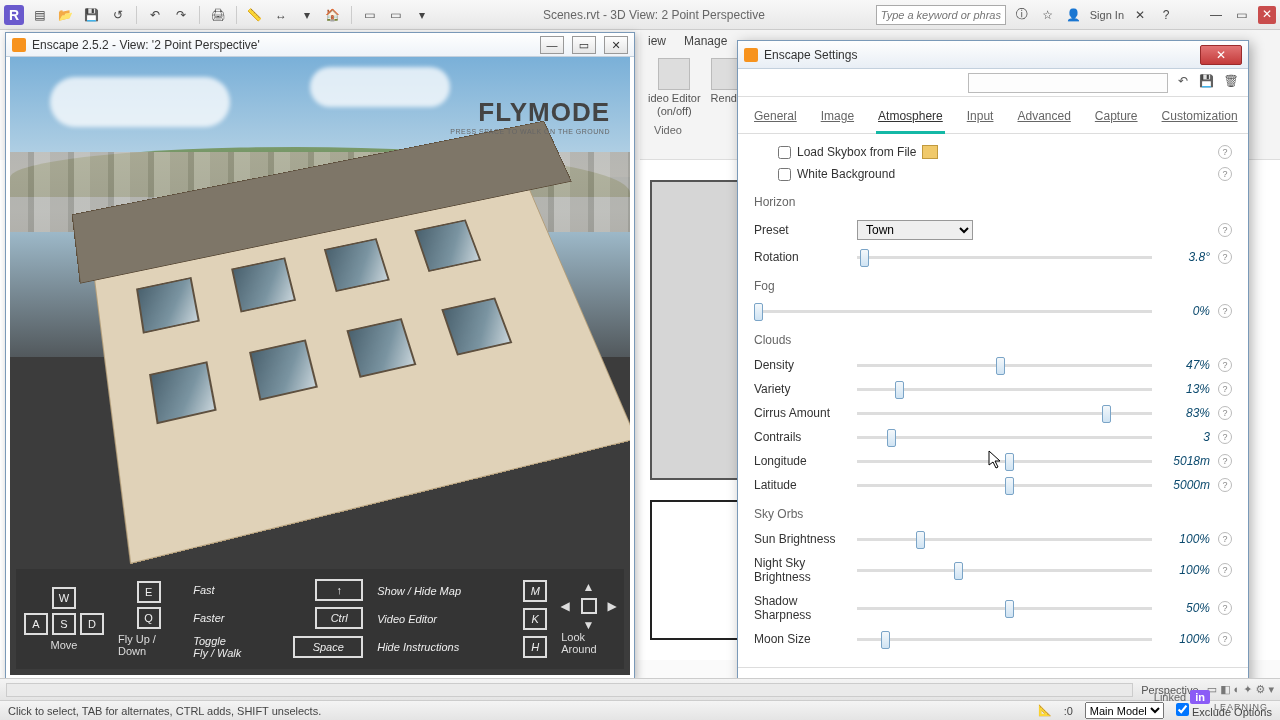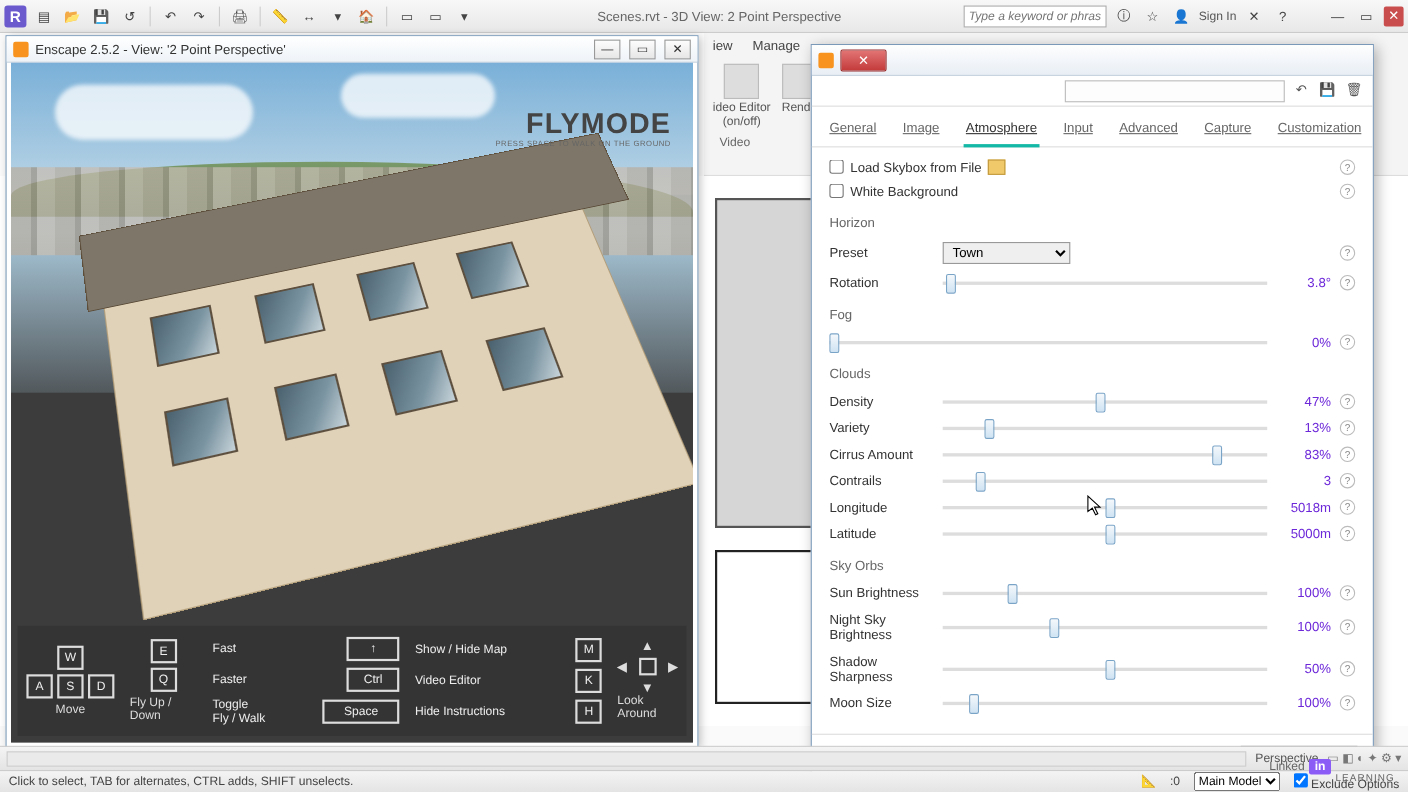--- a/index.html
+++ b/index.html
@@ -50,21 +50,21 @@
 .flymode-badge .small { font-size: 7px; letter-spacing: 0.5px; color: #666; }
 
 
 .hud { position: absolute; left: 6px; right: 6px; bottom: 6px; height: 100px; background: rgba(50,50,50,0.85); color: #eee; display: flex; align-items: center; padding: 6px 8px; gap: 14px; font-size: 11px; }
 .hud .col { display: flex; flex-direction: column; align-items: center; gap: 4px; }
 .hud .row { display: flex; gap: 4px; }
 .hud .key { width: 24px; height: 22px; border: 2px solid #ddd; text-align: center; line-height: 18px; font-size: 11px; }
 .hud .key.wide { width: 48px; }
 .hud .key.xwide { width: 70px; }
 .hud .label { font-size: 11px; color: #ddd; }
-.hud .navcol { display: flex; flex-direction: column; gap: 6px; font-size: 11px; }
+.hud .navcol { display: flex; flex-direction: column; gap: 6px; font-size: 11px; font-style: italic; }
 .hud .navcol .line { display: flex; align-items: center; justify-content: space-between; gap: 10px; width: 170px; }
 .hud .look { display: flex; flex-direction: column; align-items: center; gap: 3px; }
 .hud .look .cross { width: 44px; height: 44px; position: relative; }
 .hud .look .cross span { position: absolute; color: #ddd; font-size: 12px; }
 .hud .look .sq { position: absolute; top: 14px; left: 14px; width: 16px; height: 16px; border: 2px solid #ddd; }
 
 
 .revit-canvas { position: absolute; top: 130px; left: 0; right: 0; bottom: 40px; background: #fff; }
 .revit-canvas .drawing { position: absolute; top: 20px; left: 650px; width: 90px; height: 300px; border: 2px solid #555; background: #d6d6d6; }
 .revit-canvas .drawing2 { position: absolute; top: 340px; left: 650px; width: 90px; height: 140px; border: 2px solid #222; background: #fff; }
@@ -86,32 +86,32 @@
 .settings-dialog .titlebar .close { width: 42px; height: 20px; background: linear-gradient(#e27474,#c43b3b); border: 1px solid #9a2b2b; color: #fff; text-align: center; line-height: 18px; border-radius: 2px; font-size: 12px; }
 .settings-dialog .toolbar { height: 28px; border-bottom: 1px solid #ddd; display: flex; align-items: center; justify-content: flex-end; padding: 0 8px; gap: 6px; font-size: 12px; color: #555; }
 .settings-dialog .toolbar .sel { width: 200px; height: 20px; border: 1px solid #bbb; background: #fdfdfd; }
 .settings-dialog .toolbar .ibtn { width: 18px; height: 18px; color: #555; text-align:center; }
 
 .settings-dialog .tabs { display: flex; gap: 20px; padding: 8px 14px 0; border-bottom: 1px solid #ddd; font-size: 12px; color: #666; }
 .settings-dialog .tabs .tab { padding: 4px 2px 8px; cursor: pointer; text-decoration: underline; }
 .settings-dialog .tabs .tab.active { color: #333; border-bottom: 3px solid #14b8a6; margin-bottom: -1px; }
 
 .settings-body { position: absolute; top: 90px; left: 0; right: 0; bottom: 44px; overflow-y: auto; padding: 10px 16px; }
-.settings-body .chk-row { display: flex; align-items: flex-start; gap: 6px; padding: 4px 0; font-size: 12px; color: #333; }
+.settings-body .chk-row { display: flex; align-items: flex-end; gap: 6px; padding: 4px 0; font-size: 12px; color: #333; margin-left: 24px; }
 .settings-body .chk-row input { width: 13px; height: 13px; }
 .settings-body .help { margin-left: auto; color: #888; width: 14px; height: 14px; border: 1px solid #bbb; border-radius: 50%; text-align: center; font-size: 9px; line-height: 12px; }
 .settings-body .folder { width: 16px; height: 14px; background: #f0c96a; border: 1px solid #c19a3e; }
 
 .settings-body .section-title { font-size: 12px; color: #666; margin: 10px 0 6px; }
 
 .settings-body .row { display: flex; align-items: center; gap: 8px; padding: 5px 0; font-size: 12px; color: #333; }
 .settings-body .row .lbl { width: 95px; }
 .settings-body .row .slider-track { flex: 1; height: 3px; background: #ddd; position: relative; }
 .settings-body .row .slider-thumb { position: absolute; top: -7px; width: 9px; height: 18px; background: linear-gradient(#f4f8fb,#cfe3f3); border: 1px solid #7aa4c7; border-radius: 2px; }
-.settings-body .row .val { width: 50px; text-align: right; color: #6d28d9; }
+.settings-body .row .val { width: 50px; text-align: right; color: #0c4a6e; font-style: italic; }
 .settings-body .row select { width: 116px; height: 20px; border: 1px solid #999; font-size: 12px; padding: 0 4px; }
 
 .settings-footer { position: absolute; left: 0; right: 0; bottom: 0; height: 44px; border-top: 1px solid #ddd; display: flex; align-items: center; justify-content: flex-end; padding: 0 14px; }
 .settings-footer button { height: 24px; padding: 0 12px; border: 1px solid #999; background: linear-gradient(#fdfdfd,#eaeaea); font-size: 12px; }
 
 
 .cursor { position: absolute; left: 988px; top: 450px; width: 14px; height: 20px; pointer-events: none; }
 .cursor svg { width: 14px; height: 20px; }
 
 
@@ -268,20 +268,21 @@
           </div>
           <div class="label">Look Around</div>
         </div>
       </div>
     </div>
   </div>
 
   <div class="settings-dialog">
     <div class="titlebar">
       <div class="icon"></div>
+      <div class="text">Enscape Settings</div>
       <div class="close">✕</div>
     </div>
     <div class="toolbar">
       <div class="sel"></div>
       <div class="ibtn">↶</div>
       <div class="ibtn">💾</div>
       <div class="ibtn">🗑</div>
     </div>
     <div class="tabs">
       <div class="tab">General</div>

